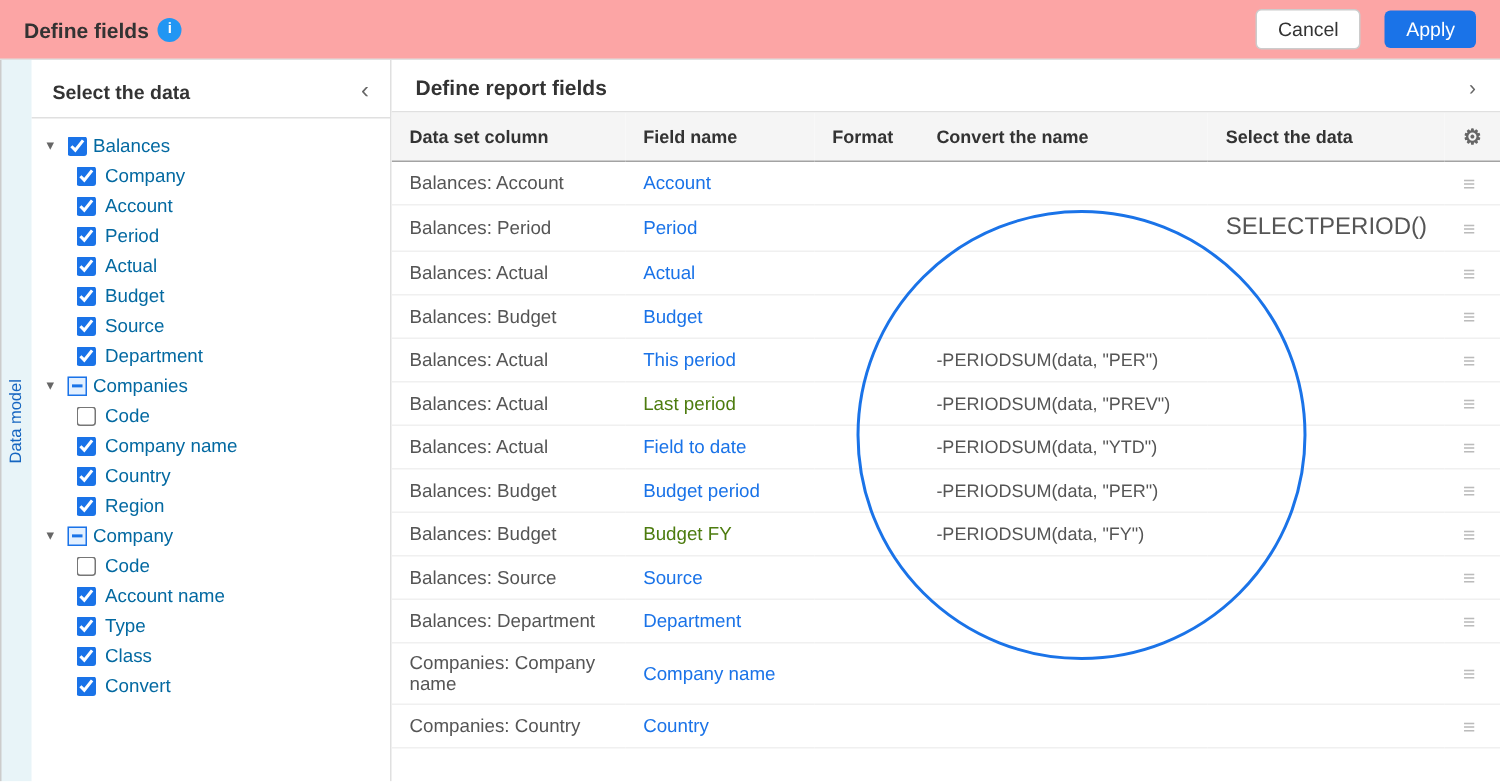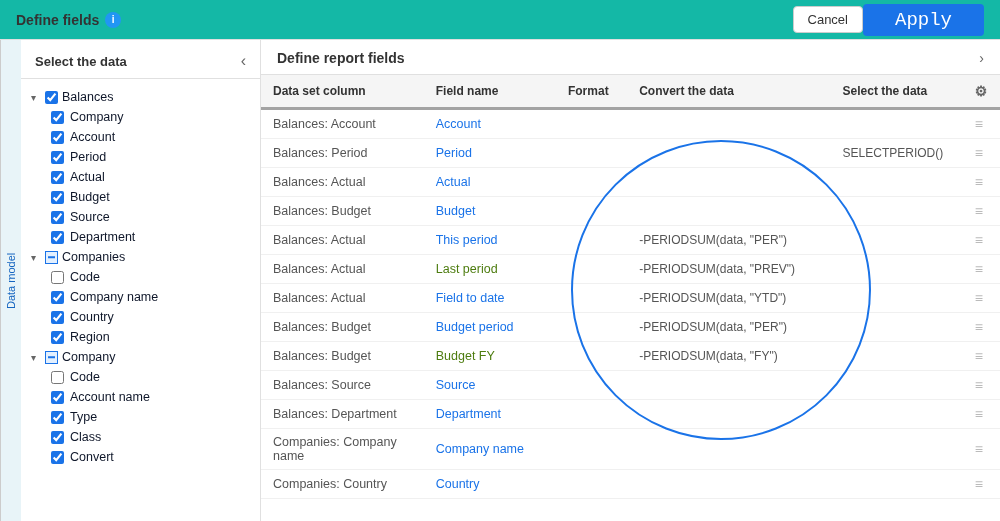--- a/index.html
+++ b/index.html
@@ -1,81 +1,81 @@
 <!DOCTYPE html>
 <html><head>
   <meta charset="utf-8">
   <style>
     * { box-sizing: border-box; margin: 0; padding: 0; }
     body { font-family: -apple-system, BlinkMacSystemFont, 'Segoe UI', sans-serif; font-size: 13px; color: #333; background: #fff; }
 
     .app-container { display: flex; flex-direction: column; height: 521px; width: 1000px; overflow: hidden; }
 
     
-    .header { display: flex; align-items: center; justify-content: space-between; padding: 0 16px; height: 40px; background: #14b8a6; border-bottom: 1px solid #e0e0e0; }
+    .header { display: flex; align-items: center; justify-content: space-between; padding: 0 16px; height: 40px; background: #fca5a5; border-bottom: 1px solid #e0e0e0; }
     .header-left { display: flex; align-items: center; gap: 6px; }
     .header-title { font-size: 14px; font-weight: 600; color: #333; }
     .info-icon { width: 16px; height: 16px; background: #2196f3; border-radius: 50%; display: flex; align-items: center; justify-content: center; color: white; font-size: 10px; font-weight: bold; }
-    .header-actions { display: flex; align-items: center; gap: 0; }
+    .header-actions { display: flex; align-items: center; gap: 16px; }
     .btn-cancel { padding: 5px 14px; border: 1px solid #ccc; background: #fff; border-radius: 4px; cursor: pointer; font-size: 13px; color: #333; }
-    .btn-apply { padding: 5px 32px; border: none; background: #1a73e8; color: white; border-radius: 4px; cursor: pointer; font-size: 19px; font-family: Liberation Mono, monospace; }
+    .btn-apply { padding: 5px 14px; border: none; background: #1a73e8; color: white; border-radius: 4px; cursor: pointer; font-size: 13px; }
 
     
     .body { display: flex; flex: 1; overflow: hidden; }
 
     
     .sidebar-tab { writing-mode: vertical-rl; transform: rotate(180deg); background: #e8f4f8; color: #1565c0; font-size: 11px; font-weight: 500; padding: 12px 4px; border-right: 1px solid #ccc; display: flex; align-items: center; justify-content: center; }
 
     
     .left-panel { width: 240px; border-right: 1px solid #e0e0e0; display: flex; flex-direction: column; background: #fff; }
     .left-panel-header { display: flex; align-items: center; justify-content: space-between; padding: 12px 14px 8px; border-bottom: 1px solid #e0e0e0; }
     .left-panel-title { font-size: 13px; font-weight: 600; color: #333; }
     .collapse-icon { cursor: pointer; color: #666; font-size: 16px; }
     .tree-container { overflow-y: auto; flex: 1; padding: 8px 0; }
 
     
     .tree-group { }
     .tree-group-header { display: flex; align-items: center; padding: 3px 10px; cursor: pointer; gap: 4px; }
     .tree-item { display: flex; align-items: center; padding: 3px 10px 3px 30px; gap: 6px; }
-    .tree-label { font-size: 12.5px; color: #0f172a; }
+    .tree-label { font-size: 12.5px; color: #0369a1; }
     .chevron { font-size: 10px; color: #666; width: 10px; }
 
     
     .cb { width: 13px; height: 13px; accent-color: #1a73e8; cursor: pointer; }
     .cb-minus { width: 13px; height: 13px; display: inline-block; border: 1.5px solid #1a73e8; background: #e3f0ff; position: relative; cursor: pointer; flex-shrink: 0; }
     .cb-minus::after { content: ''; position: absolute; top: 50%; left: 2px; right: 2px; height: 1.5px; background: #1a73e8; transform: translateY(-50%); }
 
     
     .right-panel { flex: 1; display: flex; flex-direction: column; overflow: hidden; position: relative; }
     .right-panel-header { display: flex; align-items: center; justify-content: space-between; padding: 10px 16px 8px; border-bottom: 1px solid #e0e0e0; }
     .right-panel-title { font-size: 14px; font-weight: 600; color: #333; }
     .right-chevron { color: #666; font-size: 14px; }
 
     
     .table-container { flex: 1; overflow-y: auto; overflow-x: hidden; }
     table { width: 100%; border-collapse: collapse; }
     thead tr { background: #f5f5f5; }
-    th { text-align: left; padding: 8px 12px; font-size: 12px; font-weight: 600; color: #333; border-bottom: 3px solid #a3a3a3; white-space: nowrap; }
+    th { text-align: left; padding: 8px 12px; font-size: 12px; font-weight: 600; color: #333; border-bottom: 1px solid #a3a3a3; white-space: nowrap; }
     td { padding: 6px 12px; font-size: 12.5px; color: #555; border-bottom: 1px solid #f0f0f0; }
     .row-handle { color: #bbb; font-size: 14px; cursor: grab; }
     .gear-icon { color: #666; font-size: 14px; cursor: pointer; }
 
     
     .circle-overlay { position: absolute; border: 2px solid #1a73e8; border-radius: 50%; pointer-events: none; width: 300px; height: 300px; top: 100px; left: 310px; }
 
     
     .col-dataset { width: 160px; }
     .col-fieldname { width: 130px; }
     .col-format { width: 70px; }
     .col-convert { width: 200px; }
     .col-selectdata { width: 130px; }
     .col-handle { width: 30px; }
 
     .convert-formula { color: #555; font-size: 12px; }
-    .select-formula { color: #555; font-size: 12px; }
+    .select-formula { color: #555; font-size: 16px; }
   </style>
 </head>
 <body>
 
 <div class="app-container">
 
   <div class="header">
     <div class="header-left">
       <span class="header-title">Define fields</span>
       <div class="info-icon">i</div>
@@ -192,21 +192,21 @@
         <span class="right-panel-title">Define report fields</span>
         <span class="right-chevron">›</span>
       </div>
       <div class="table-container">
         <table>
           <thead>
             <tr>
               <th class="col-dataset">Data set column</th>
               <th class="col-fieldname">Field name</th>
               <th class="col-format">Format</th>
-              <th class="col-convert">Convert the data</th>
+              <th class="col-convert">Convert the name</th>
               <th class="col-selectdata">Select the data</th>
               <th class="col-handle"><span class="gear-icon">⚙</span></th>
             </tr>
           </thead>
           <tbody id="table-body">
               <tr>
       <td class="col-dataset">Balances: Account</td>
       <td class="col-fieldname" style="color:#1a73e8;cursor:pointer">Account</td>
       <td class="col-format"></td>
       <td class="col-convert convert-formula"></td>

